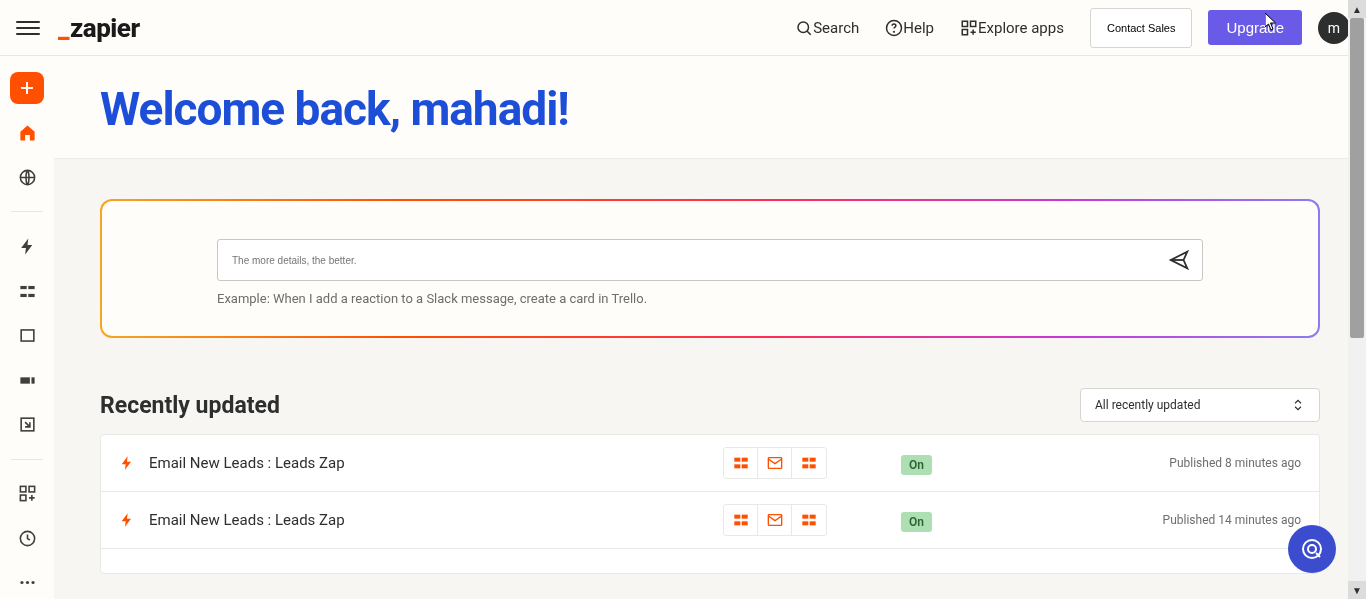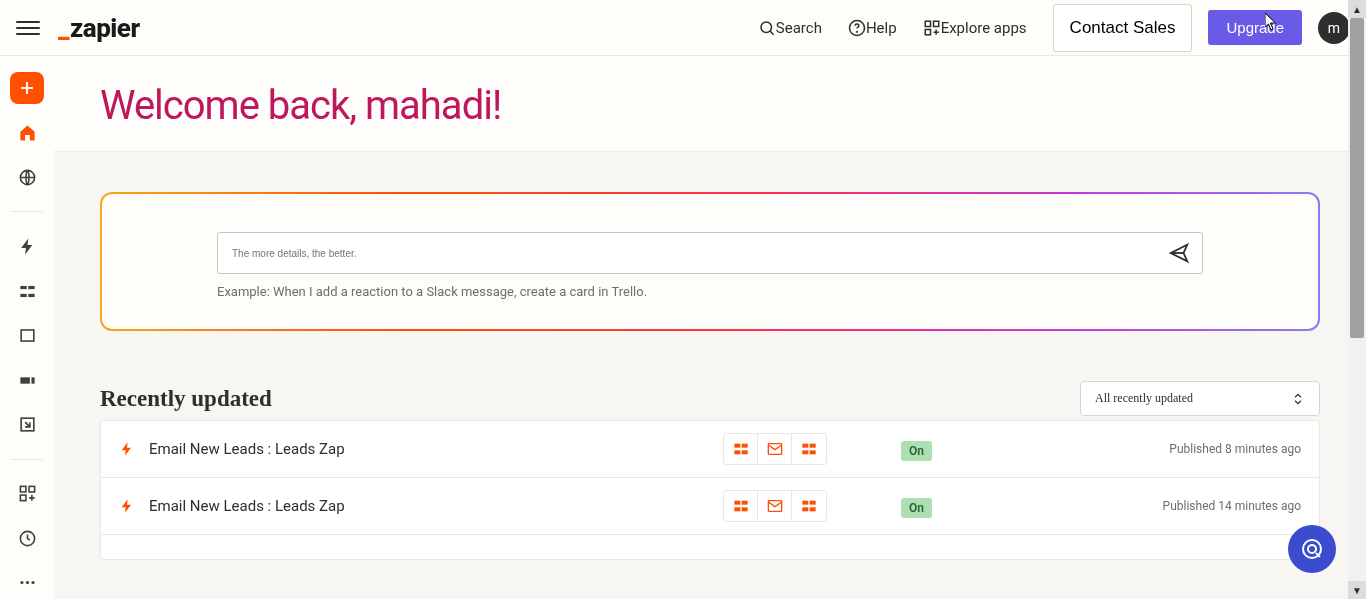--- a/index.html
+++ b/index.html
@@ -7,52 +7,52 @@
 
 
 .header { height: 56px; border-bottom: 1px solid #e8e8e5; display: flex; align-items: center; padding: 0 16px; background: #fffdf9; }
 .hamburger { width: 24px; height: 24px; cursor: pointer; display: flex; flex-direction: column; justify-content: center; gap: 4px; margin-right: 18px; }
 .hamburger span { height: 2px; background: #2d2e2e; border-radius: 2px; }
 .logo { display: flex; align-items: center; font-weight: 800; font-size: 26px; color: #1a1a1a; letter-spacing: -0.5px; }
 .logo .underscore { color: #ff4f00; font-weight: 900; margin-right: 1px; }
 .header-spacer { flex: 1; }
 .header-item { display: flex; align-items: center; margin-left: 26px; font-size: 15px; color: #2d2e2e; cursor: pointer; }
 .header-item svg { width: 18px; height: 18px; }
-.btn-outline { border: 1px solid #d7d5d2; background: #fff; padding: 13px 16px; border-radius: 3px; font-size: 17px; cursor: pointer; margin-left: 26px; }
+.btn-outline { border: 1px solid #d7d5d2; background: #fff; padding: 13px 16px; border-radius: 3px; font-size: 11px; cursor: pointer; margin-left: 26px; }
 .btn-upgrade { background: #695be8; color: #fff; border: none; padding: 9px 18px; border-radius: 3px; font-size: 15px; font-weight: 500; cursor: pointer; margin-left: 16px; }
 .avatar { width: 32px; height: 32px; border-radius: 50%; background: #2d2e2e; color: #fff; display: flex; align-items: center; justify-content: center; font-size: 14px; margin-left: 16px; cursor: pointer; }
 
 
 .sidebar { position: absolute; left: 0; top: 56px; width: 54px; height: calc(100% - 56px); background: #fffdf9; display: flex; flex-direction: column; align-items: center; padding-top: 16px; gap: 12px; }
 .sidebar-btn-create { width: 34px; height: 34px; background: #ff4f00; border-radius: 8px; display: flex; align-items: center; justify-content: center; color: #fff; font-size: 22px; font-weight: 300; cursor: pointer; }
 .sidebar-icon { width: 34px; height: 34px; display: flex; align-items: center; justify-content: center; cursor: pointer; border-radius: 6px; color: #403f3e; }
 .sidebar-icon.active { color: #ff4f00; }
 .sidebar-icon svg { width: 19px; height: 19px; }
 .sidebar-divider { width: 32px; height: 1px; background: #e8e8e5; margin: 6px 0; }
 
 
 .main { position: absolute; left: 54px; top: 56px; right: 0; bottom: 0; overflow-y: auto; }
 .welcome-section { padding: 26px 46px 22px 46px; border-bottom: 1px solid #eeece8; }
-.welcome-title { font-size: 40px; font-weight: 400; letter-spacing: -1px; color: #be185d; }
+.welcome-title { font-size: 46px; font-weight: 700; letter-spacing: -1px; color: #1d4ed8; }
 .content-section { padding: 40px 46px 20px 46px; background: #f7f6f3; min-height: 500px; }
 
 
 .automate-card { border-radius: 12px; padding: 2px; background: linear-gradient(90deg, #f5a623 0%, #ff4f00 25%, #ff2d55 55%, #c739dc 80%, #8b7cf0 100%); margin-bottom: 50px; }
 .automate-inner { background: #fffdf9; border-radius: 10px; padding: 38px 115px 30px 115px; }
 .automate-header { display: flex; align-items: center; gap: 10px; margin-bottom: 14px; }
 .automate-header svg { width: 22px; height: 22px; color: #695be8; }
 .automate-title { font-size: 23px; font-weight: 700; color: #1a1a1a; }
 .beta-badge { background: #695be8; color: #fff; font-size: 12px; font-weight: 600; padding: 3px 8px; border-radius: 3px; margin-left: 4px; }
 .automate-input-row { display: flex; border: 1px solid #c9c7c5; border-radius: 3px; background: #fff; height: 42px; align-items: center; }
 .automate-input { flex: 1; border: none; outline: none; padding: 0 14px; font-size: 10px; color: #4d7c0f; background: transparent; }
 .automate-send { width: 46px; height: 100%; display: flex; align-items: center; justify-content: center; cursor: pointer; }
 .automate-example { font-size: 13px; color: #6f6e6c; margin-top: 10px; }
 
 
-.recently-header { display: flex; align-items: center; justify-content: space-between; margin-bottom: 4px; font-family: Liberation Serif, serif; }
+.recently-header { display: flex; align-items: center; justify-content: space-between; margin-bottom: 12px; }
 .recently-title { font-size: 23px; font-weight: 700; }
 .recently-filter { border: 1px solid #d7d5d2; background: #fff; border-radius: 4px; padding: 9px 14px; font-size: 12px; display: flex; align-items: center; gap: 50px; cursor: pointer; width: 240px; justify-content: space-between; }
 
 .zap-list { background: #fff; border: 1px solid #e8e8e5; border-radius: 4px; }
 .zap-row { display: flex; align-items: center; padding: 12px 18px; border-bottom: 1px solid #e8e8e5; gap: 14px; }
 .zap-row:last-child { border-bottom: none; }
 .zap-bolt { color: #ff4f00; }
 .zap-name { flex: 0 0 560px; font-size: 15px; color: #2d2e2e; }
 .zap-apps { display: flex; border: 1px solid #e8e8e5; border-radius: 3px; overflow: hidden; }
 .zap-app { width: 34px; height: 30px; display: flex; align-items: center; justify-content: center; border-right: 1px solid #e8e8e5; }

